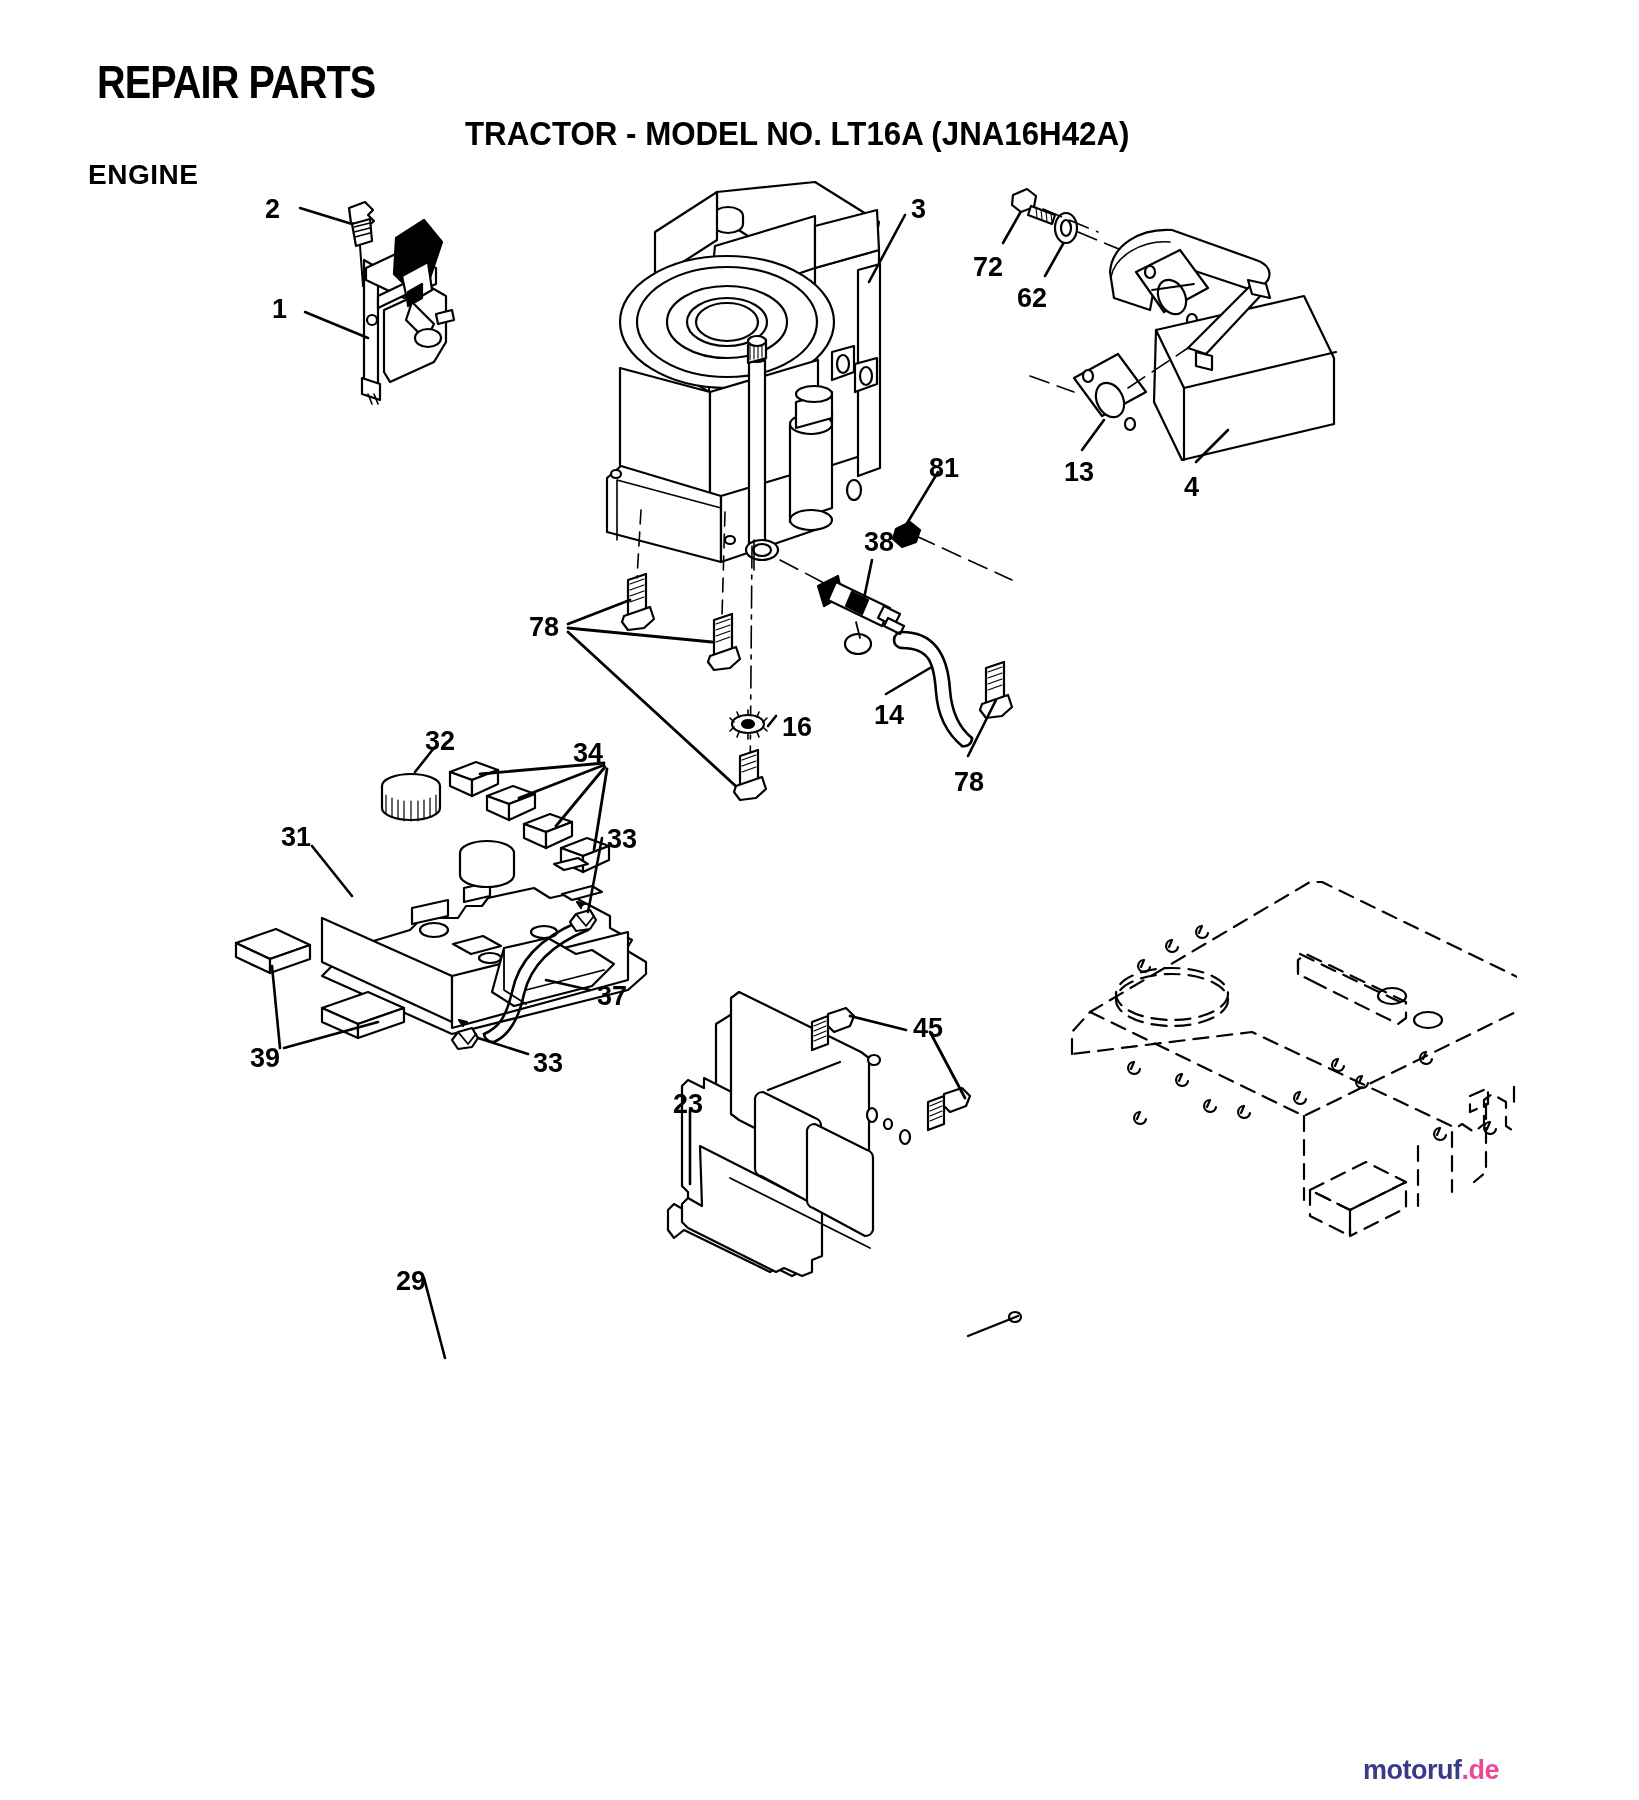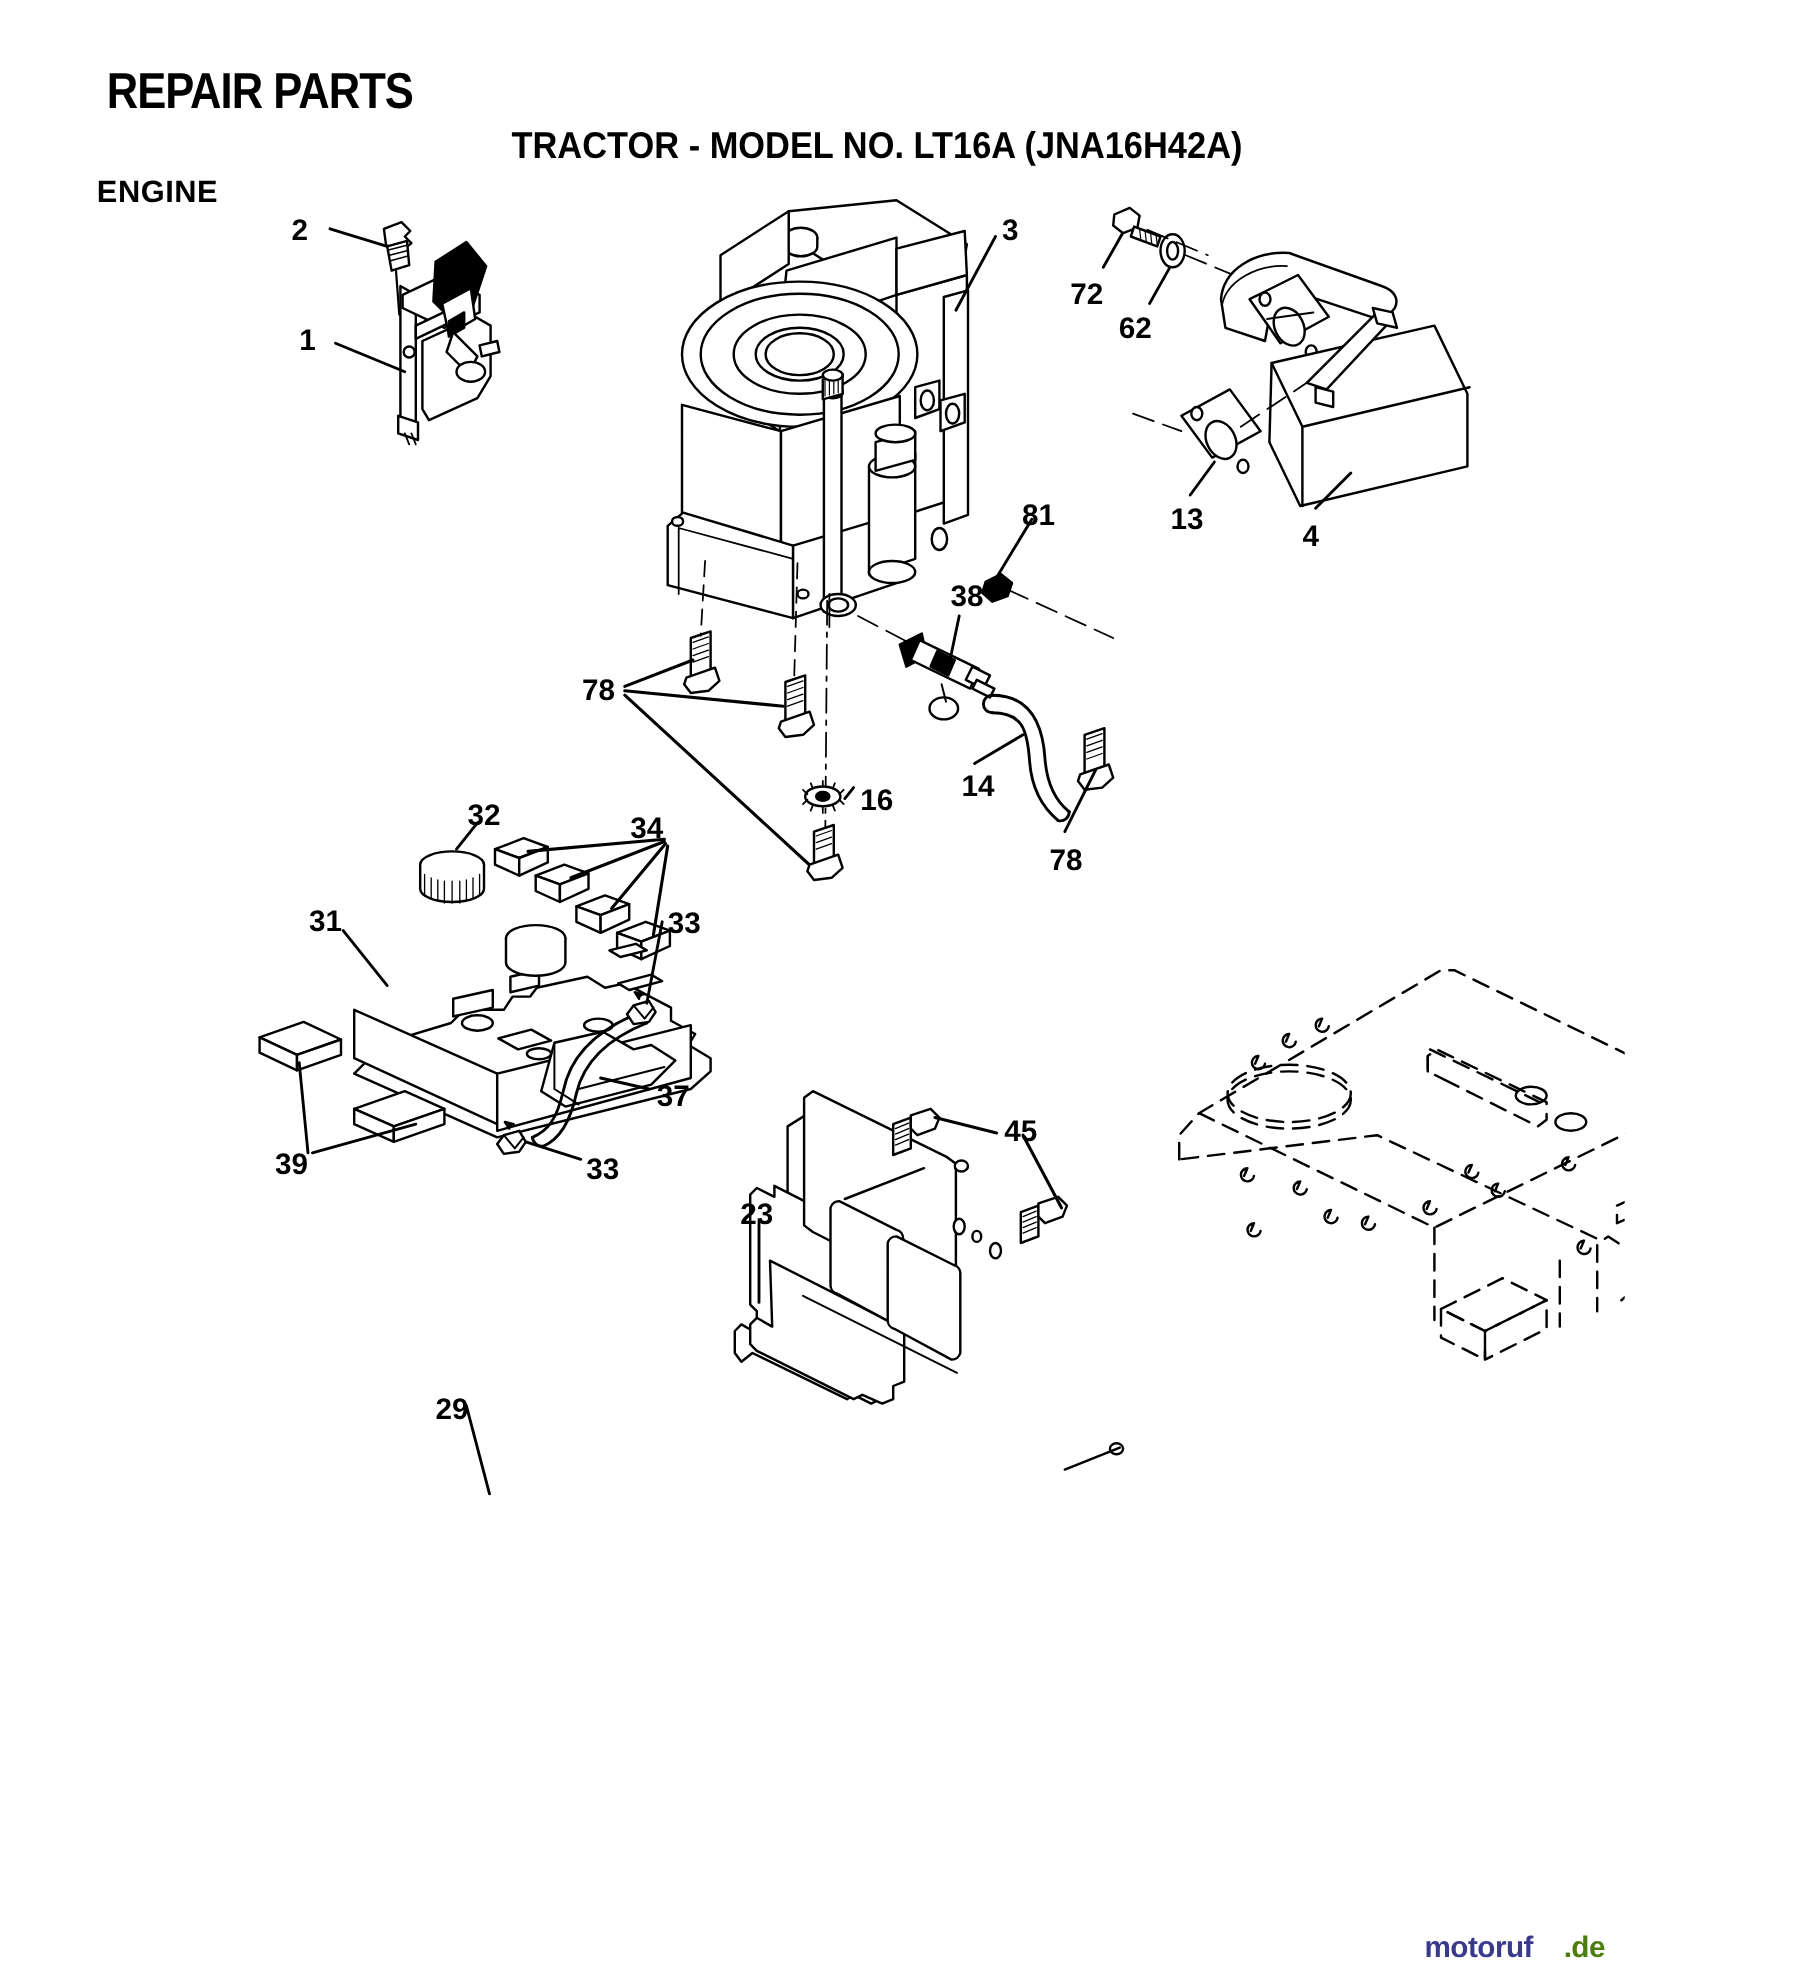--- a/index.html
+++ b/index.html
@@ -10,20 +10,21 @@
   body {
     font-family: "Liberation Sans", sans-serif;
     color: #000000;
   }
   #page {
     position: relative;
     width: 1477px;
     height: 1800px;
     background: #ffffff;
     overflow: hidden;
+    padding-left: 40px;
   }
   .abs { position: absolute; }
 
   #title-repair {
     left: 97px; top: 55px;
     font-size: 46px;
     font-weight: bold;
     letter-spacing: -1px;
     font-stretch: condensed;
     transform: scaleX(0.86);
@@ -72,21 +73,21 @@
     font-weight: bold;
   }
 
   #watermark {
     right: 18px; bottom: 14px;
     font-size: 27px;
     font-weight: bold;
     color: #3a3a8c;
     letter-spacing: -0.5px;
   }
-  #watermark .de { color: #4d7c0f; margin-left: 28px; }
+  #watermark .de { color: #ec4899; }
 
   svg.art { position: absolute; left: 0; top: 0; }
   svg.art * { vector-effect: non-scaling-stroke; }
 </style>
 </head>
 <body>
 
 <div id="page">
 
   <div class="abs" id="title-repair">REPAIR PARTS</div>

